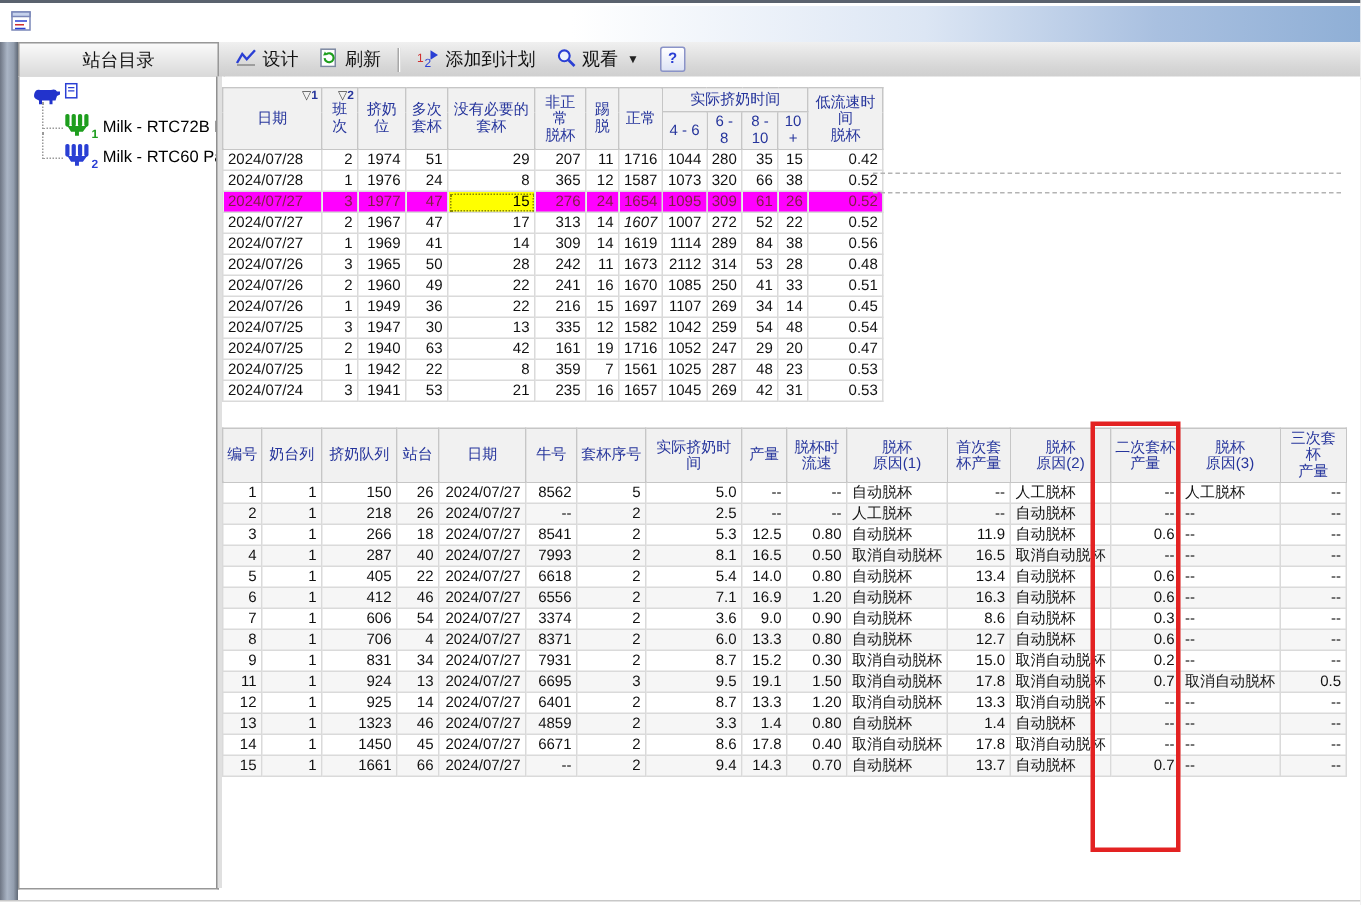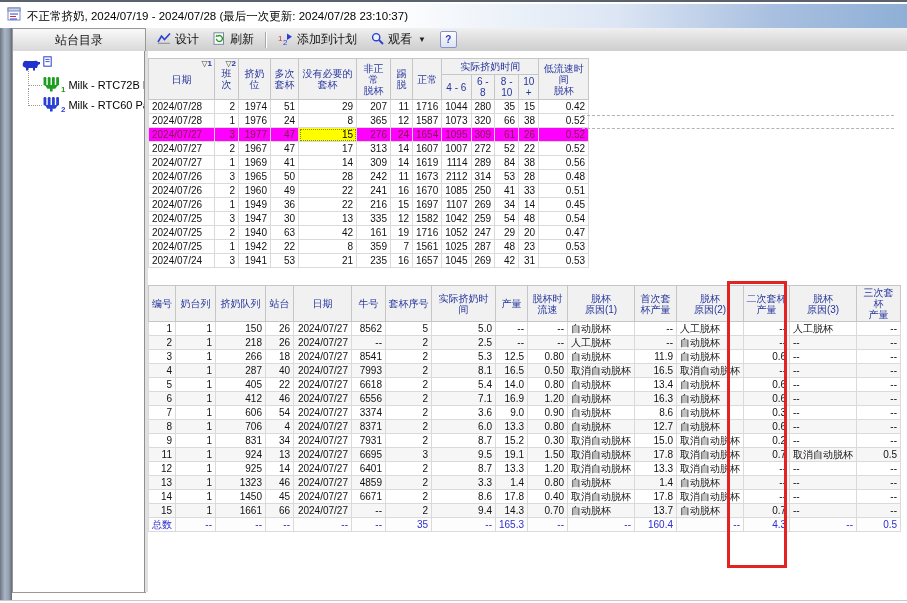--- a/index.html
+++ b/index.html
@@ -69,21 +69,20 @@
   <div class="titlebar">
     <span class="t-icon">
       <svg width="14" height="14" viewBox="0 0 14 14">
         <rect x="1" y="1" width="12" height="12" fill="#fff" stroke="#7a86b8"></rect>
         <rect x="1" y="1" width="12" height="3" fill="#c6d2ec" stroke="#7a86b8"></rect>
         <line x1="3" y1="7" x2="11" y2="7" stroke="#2a3fd4" stroke-width="1"></line>
         <line x1="3" y1="9.5" x2="9" y2="9.5" stroke="#d03030" stroke-width="1"></line>
         <line x1="3" y1="12" x2="10" y2="12" stroke="#2a3fd4" stroke-width="1"></line>
       </svg>
     </span>
-    <span class="t-text">不正常挤奶, 2024/07/19 - 2024/07/28 (最后一次更新: 2024/07/28 23:10:37)</span>
   </div>
 
   <div class="band">
     <div class="sidebar-header">站台目录</div>
     <div class="toolbar">
       <div class="tb-btn">
         <span>
           <svg width="14" height="12" viewBox="0 0 14 12">
             <polyline points="1,10 4.5,4 7.5,7.5 13,1.5" stroke="#2a3fd4" fill="none" stroke-width="1.6"></polyline>
             <line x1="1" y1="11.3" x2="13" y2="11.3" stroke="#8a8a8a" stroke-width="1"></line>
@@ -273,21 +272,21 @@
             <td style="text-align: right; background: rgb(255, 0, 255); color: rgb(124, 31, 63);">0.52</td>
           </tr>
           <tr>
             <td style="text-align: left;">2024/07/27</td>
             <td style="text-align: right;">2</td>
             <td style="text-align: right;">1967</td>
             <td style="text-align: right;">47</td>
             <td style="text-align: right;">17</td>
             <td style="text-align: right;">313</td>
             <td style="text-align: right;">14</td>
-            <td style="text-align: center;">1607</td>
+            <td style="text-align: center; font-style: italic;">1607</td>
             <td style="text-align: right;">1007</td>
             <td style="text-align: right;">272</td>
             <td style="text-align: right;">52</td>
             <td style="text-align: right;">22</td>
             <td style="text-align: right;">0.52</td>
           </tr>
           <tr>
             <td style="text-align: left;">2024/07/27</td>
             <td style="text-align: right;">1</td>
             <td style="text-align: right;">1969</td>
@@ -704,38 +703,20 @@
             <td style="text-align: right;">9.4</td>
             <td style="text-align: right;">14.3</td>
             <td style="text-align: right;">0.70</td>
             <td style="text-align: left;">自动脱杯</td>
             <td style="text-align: right;">13.7</td>
             <td style="text-align: left;">自动脱杯</td>
             <td style="text-align: right;">0.7</td>
             <td class="dim" style="text-align: left;">--</td>
             <td class="dim" style="text-align: right;">--</td>
           </tr>
-          <tr>
-            <td style="text-align: left; color: rgb(45, 45, 208); background: rgb(253, 253, 253);">总数</td>
-            <td style="text-align: right; color: rgb(45, 45, 208); background: rgb(253, 253, 253);">--</td>
-            <td style="text-align: right; color: rgb(45, 45, 208); background: rgb(253, 253, 253);">--</td>
-            <td style="text-align: right; color: rgb(45, 45, 208); background: rgb(253, 253, 253);">--</td>
-            <td style="text-align: right; color: rgb(45, 45, 208); background: rgb(253, 253, 253);">--</td>
-            <td style="text-align: right; color: rgb(45, 45, 208); background: rgb(253, 253, 253);">--</td>
-            <td style="text-align: right; color: rgb(45, 45, 208); background: rgb(253, 253, 253);">35</td>
-            <td style="text-align: right; color: rgb(45, 45, 208); background: rgb(253, 253, 253);">--</td>
-            <td style="text-align: right; color: rgb(45, 45, 208); background: rgb(253, 253, 253);">165.3</td>
-            <td style="text-align: right; color: rgb(45, 45, 208); background: rgb(253, 253, 253);">--</td>
-            <td style="text-align: right; color: rgb(45, 45, 208); background: rgb(253, 253, 253);">--</td>
-            <td style="text-align: right; color: rgb(45, 45, 208); background: rgb(253, 253, 253);">160.4</td>
-            <td style="text-align: right; color: rgb(45, 45, 208); background: rgb(253, 253, 253);">--</td>
-            <td style="text-align: right; color: rgb(45, 45, 208); background: rgb(253, 253, 253);">4.3</td>
-            <td style="text-align: right; color: rgb(45, 45, 208); background: rgb(253, 253, 253);">--</td>
-            <td style="text-align: right; color: rgb(45, 45, 208); background: rgb(253, 253, 253);">0.5</td>
-          </tr>
         </tbody>
       </table>
     </div>
 
   <div class="dash d1"></div>
   <div class="dash d2"></div>
 
   <div class="hlbox" style="left: 727px; width: 54px; top: 279px; height: 281px; border-color: rgb(227, 34, 34);"></div>
 
   <div class="bottomline"></div>

